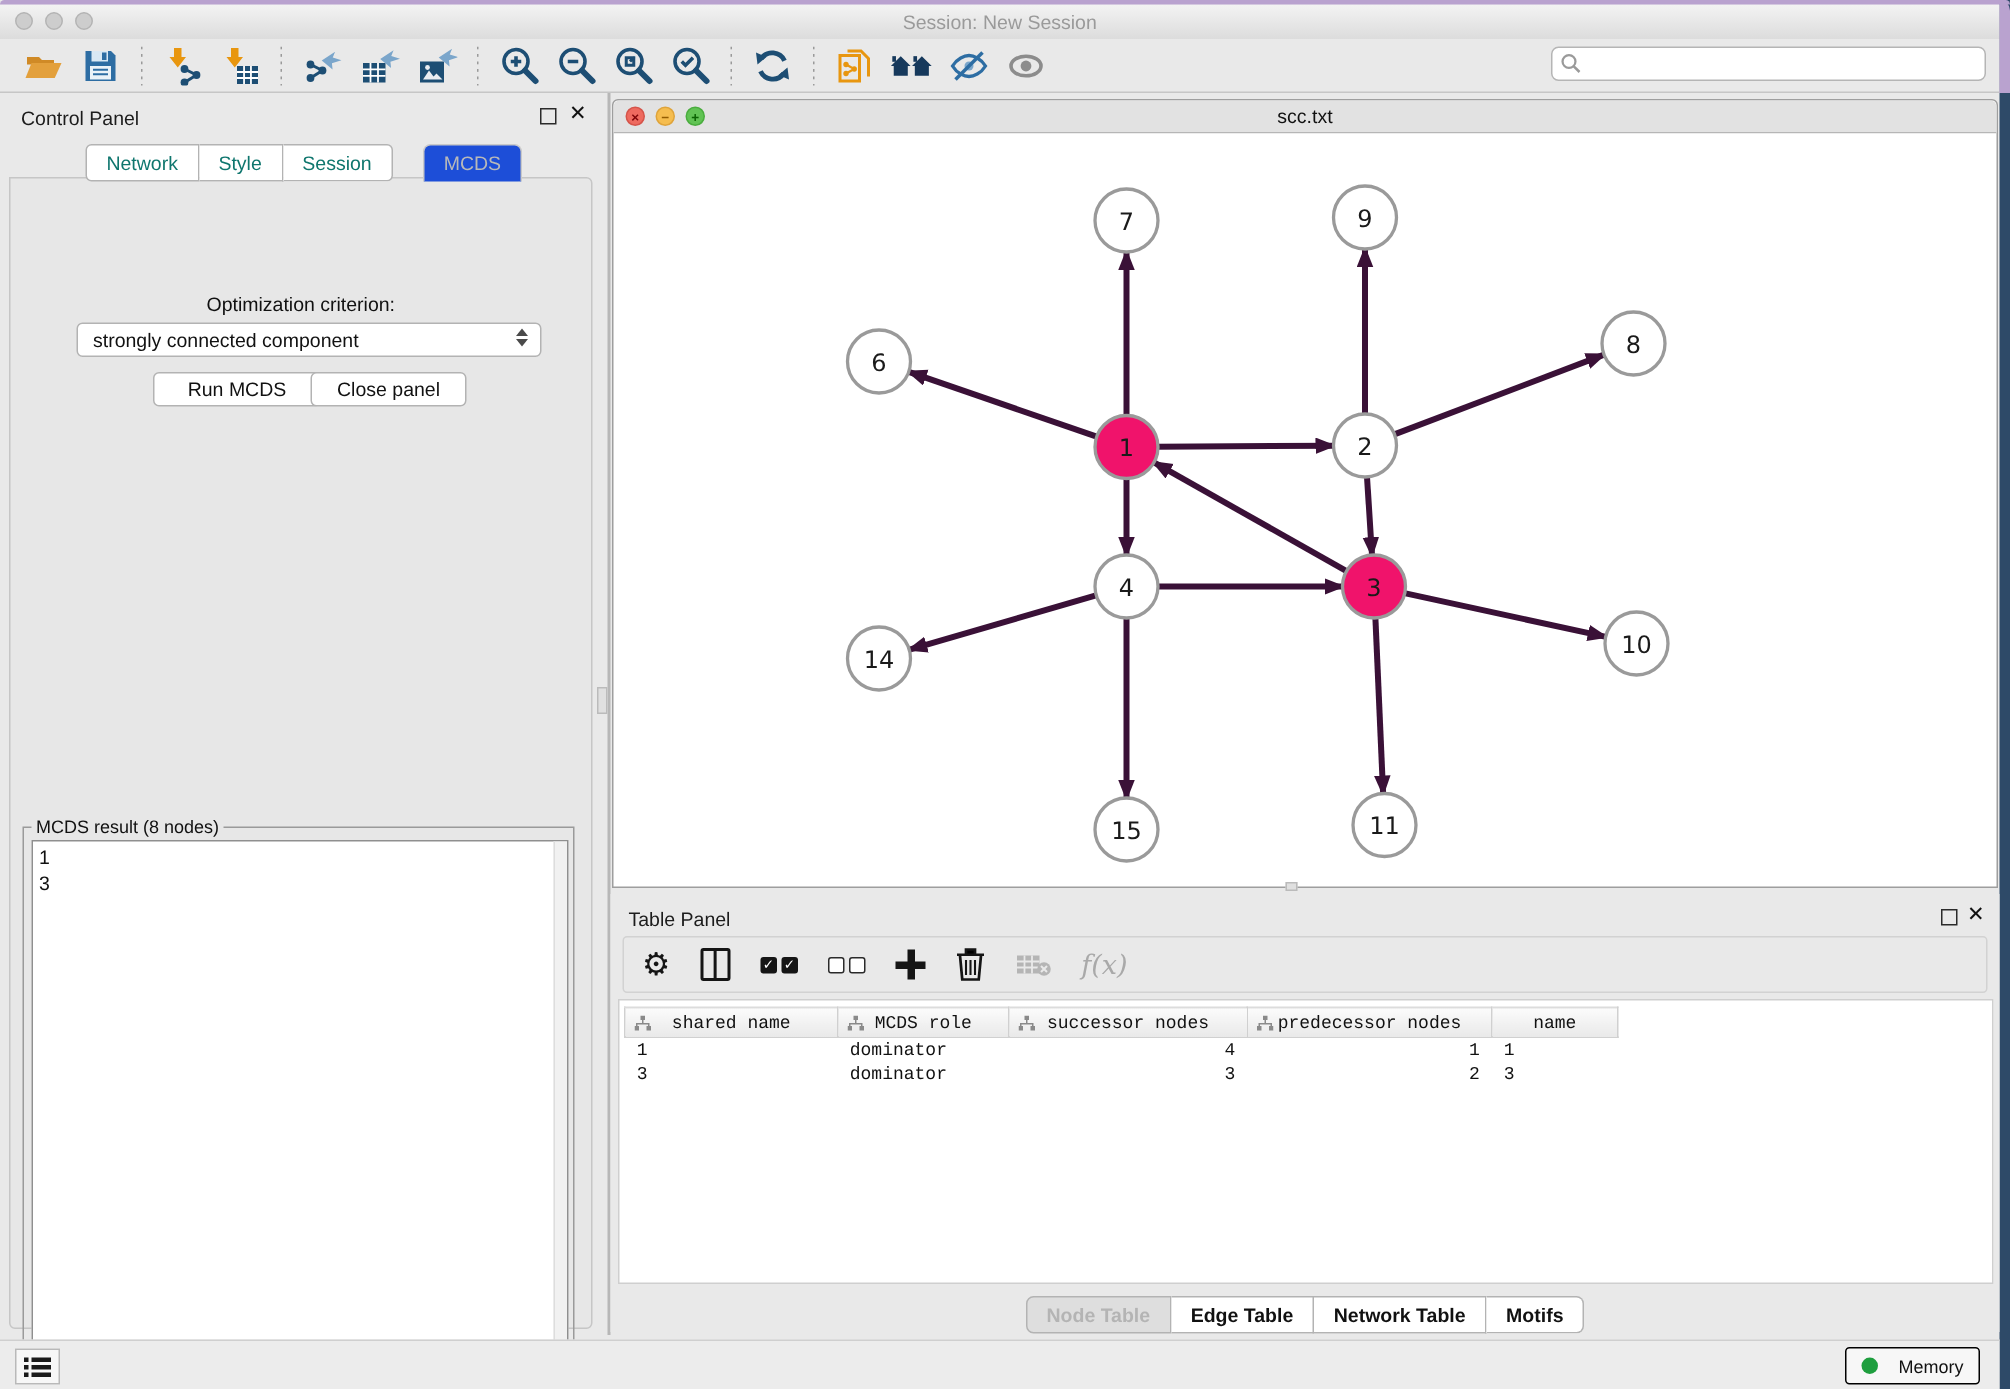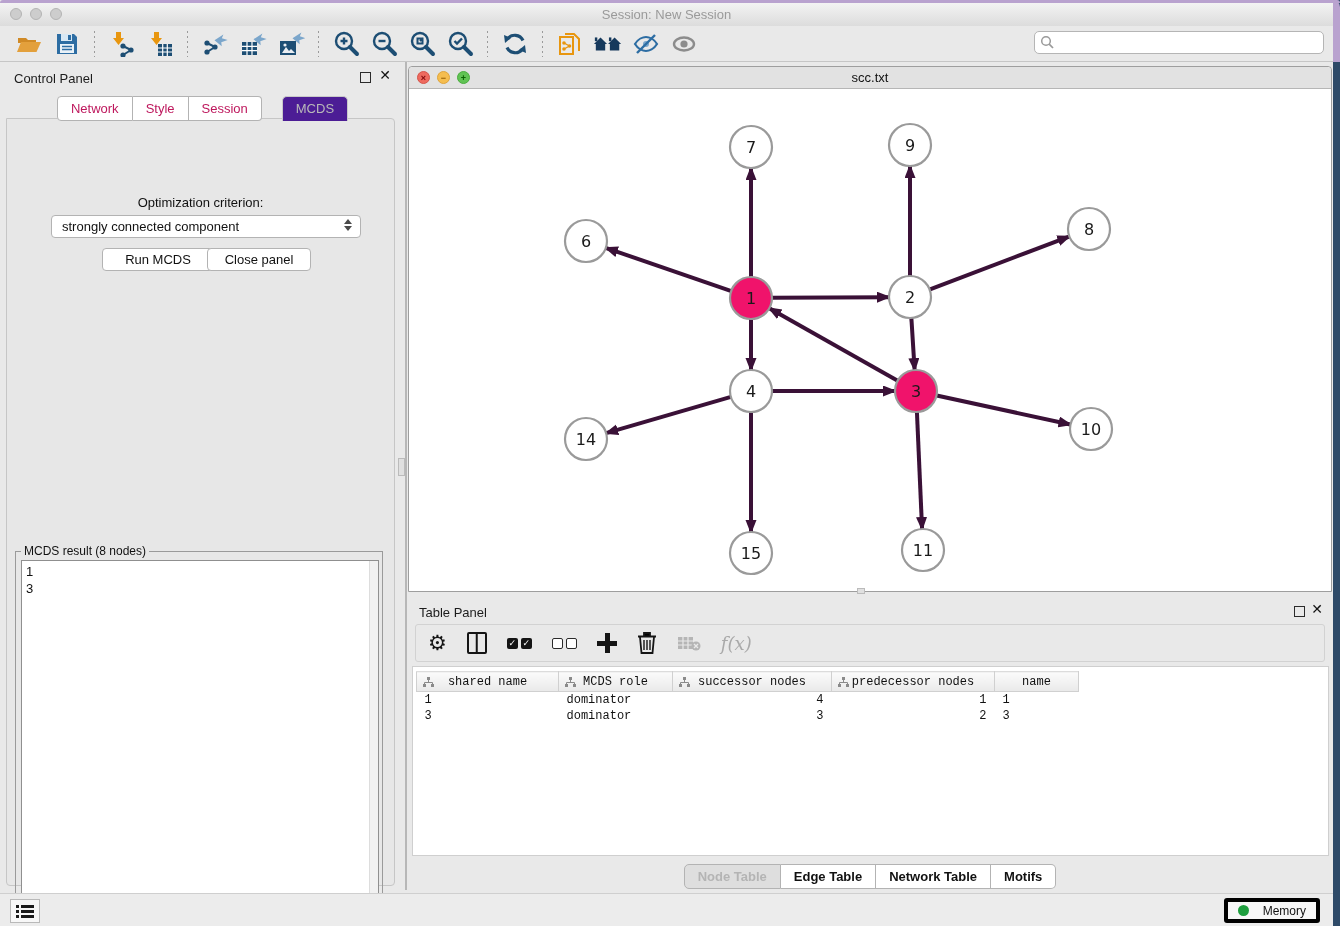--- a/index.html
+++ b/index.html
@@ -27,24 +27,24 @@
 
   
   .control-panel { position:absolute; left:0; top:62px; width:405px; height:828px; background:#e9e9e9;padding-left:20px; }
   .panel-head { position:absolute; left:0; top:0; width:100%; height:32px; }
   .panel-title { position:absolute; left:14px; top:9px; font-size:13px; color:#1c1c1c; }
   .float-ic { position:absolute; width:11px; height:11px; border:1.6px solid #2b2b2b; top:10px; cursor:default; }
   .close-ic { position:absolute; top:5px; font-size:14px; font-weight:bold; color:#111; cursor:default; }
   .cp-float { right:34px; } .cp-close { right:14px; }
 
   .cp-tabs { position:absolute; left:0; top:34px; width:100%; display:flex; justify-content:center; z-index:3; }
-  .cp-tabs .tab { font-size:13px; padding:4px 13px; background:#fff; border:1px solid #b3b3b3; border-left:none; color:#be185d; cursor:default; }
+  .cp-tabs .tab { font-size:13px; padding:4px 13px; background:#fff; border:1px solid #b3b3b3; border-left:none; color:#0f766e; cursor:default; }
   .cp-tabs .tab:first-child { border-left:1px solid #b3b3b3; border-radius:4px 0 0 4px; }
   .cp-tabs .tab.last-plain { border-radius:0 4px 4px 0; }
-  .cp-tabs .tab.active { background:#4c1d95; color:#b9b9b9; border:1px solid #c9c9c9; border-bottom:none; border-radius:5px 5px 0 0; margin-left:20px; }
+  .cp-tabs .tab.active { background:#1d4ed8; color:#b9b9b9; border:1px solid #c9c9c9; border-bottom:none; border-radius:5px 5px 0 0; margin-left:20px; }
 
   .cp-body { position:absolute; left:6px; top:56px; width:389px; height:768px; background:#e7e7e7;
     border:1px solid #c6c6c6; border-radius:0 4px 4px 4px; }
   .opt-label { position:absolute; left:0; top:76px; width:100%; text-align:center; font-size:13px; color:#111; }
   .opt-select { position:absolute; left:44px; top:96px; width:310px; height:23px; background:#fff; border:1px solid #b3b3b3;
     border-radius:4px; font-size:13px; color:#111; display:flex; align-items:center; padding-left:10px; cursor:default; }
   .stepper { position:absolute; right:8px; top:3px; display:flex; flex-direction:column; align-items:center; gap:2px; }
   .stepper i { width:0; height:0; border-left:4px solid transparent; border-right:4px solid transparent; }
   .stepper .up { border-bottom:5px solid #4a4a4a; }
   .stepper .dn { border-top:5px solid #4a4a4a; }
@@ -108,21 +108,21 @@
 
   .tp-tabs { position:absolute; left:0; top:268px; width:100%; display:flex; justify-content:center; }
   .tp-tabs .tab { font-size:13px; font-weight:bold; padding:4px 13px; background:#fff; border:1px solid #b3b3b3; border-left:none; color:#111; cursor:default; }
   .tp-tabs .tab:first-child { border-left:1px solid #b3b3b3; border-radius:5px 0 0 5px; }
   .tp-tabs .tab:last-child { border-radius:0 5px 5px 0; }
   .tp-tabs .tab.active { background:#dedede; color:#b4b4b4; }
 
   
   .status-bar { position:absolute; left:0; top:893px; width:1333px; height:33px; background:#ececec; border-top:1px solid #cfcfcf; }
   .list-btn { position:absolute; left:10px; top:5px; width:30px; height:24px; background:#f7f7f7; border:1px solid #b9b9b9; display:flex; align-items:center; justify-content:center; cursor:default; }
-  .memory-btn { position:absolute; right:13px; top:4px; height:25px; background:#f7f7f7; border:4px solid #000000; border-radius:3px;
+  .memory-btn { position:absolute; right:13px; top:4px; height:25px; background:#f7f7f7; border:1px solid #000000; border-radius:3px;
     display:flex; align-items:center; gap:14px; padding:0 10px; font-size:12px; color:#111; cursor:default; }
   .mem-dot { width:11px; height:11px; border-radius:50%; background:#1e9e3e; }
 </style>
 </head>
 <body>
 
 <div class="top-purple"></div>
 <div class="right-purple"></div>
 
 <div class="app-window">

